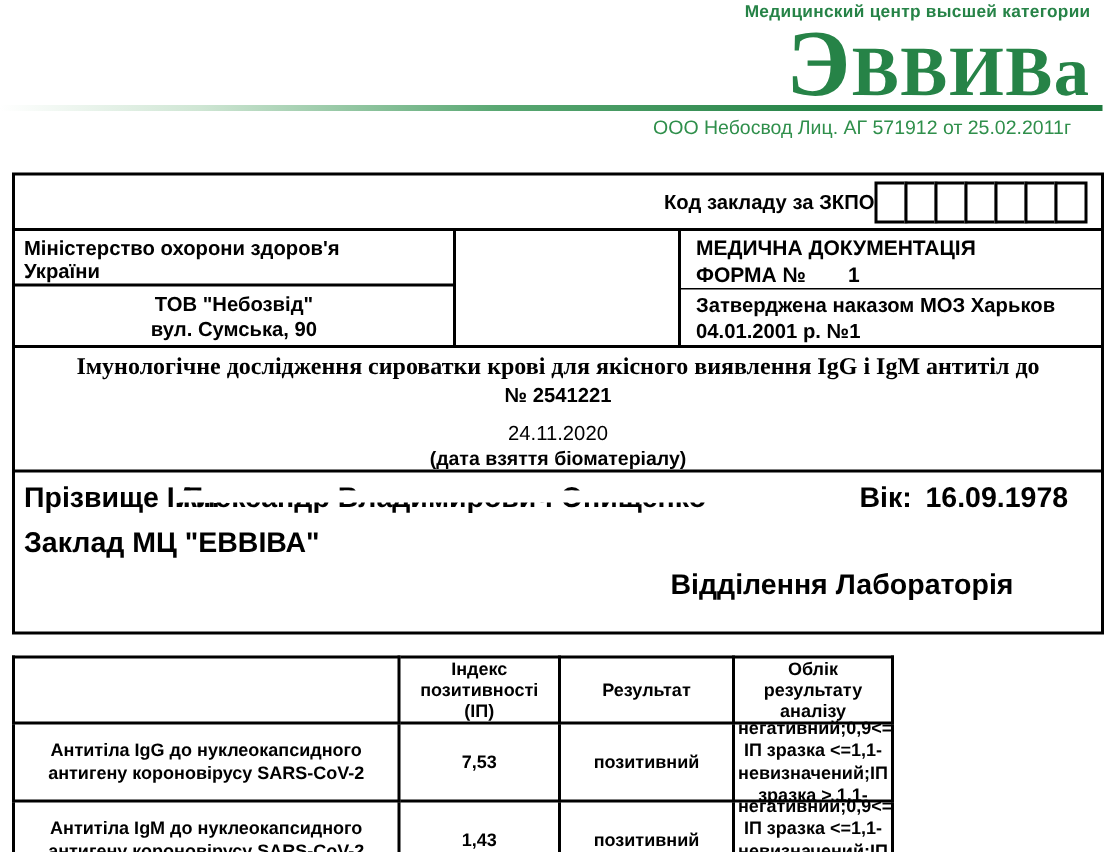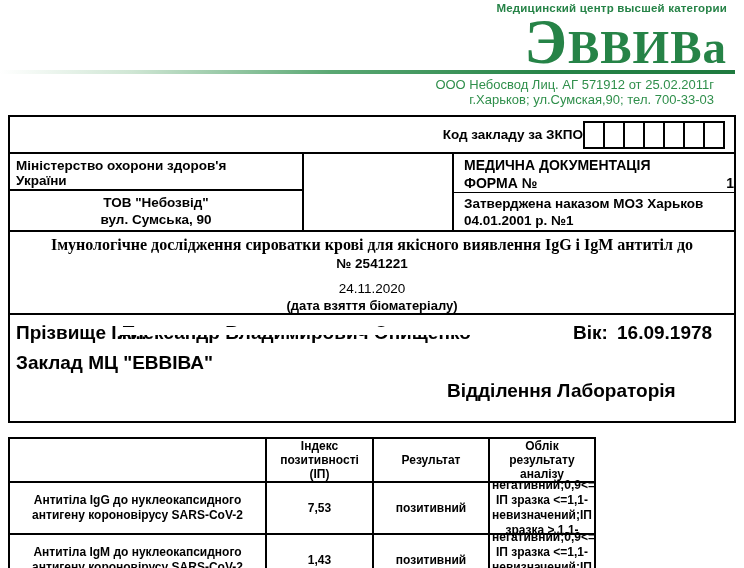--- a/index.html
+++ b/index.html
@@ -23,21 +23,21 @@
   .zkpo-boxes{display:flex;}
   .zkpo-cell{width:18px;height:24px;border:2px solid #000;margin-left:-2px;background:#fff;}
   .zkpo-cell:first-child{margin-left:0;}
   .org-row{height:76px;border-bottom:2px solid #000;display:flex;}
   .org-left{width:292px;border-right:2px solid #000;display:flex;flex-direction:column;}
   .org-left-top{height:31px;border-bottom:2px solid #000;padding:4px 24px 0 6px;font-weight:bold;font-size:13.5px;}
   .org-left-bottom{flex:1;display:flex;flex-direction:column;justify-content:center;text-align:center;font-weight:bold;font-size:13.5px;line-height:17px;}
   .org-mid{width:148px;border-right:2px solid #000;}
   .org-right{flex:1;display:flex;flex-direction:column;}
   .org-right-top{height:36px;border-bottom:1px solid #000;padding:2px 0 0 10px;font-weight:bold;font-size:14px;line-height:18px;}
-  .form-no-line{display:flex;gap:28px;justify-content:space-between;}
+  .form-no-line{display:flex;gap:28px;}
   .org-right-bottom{flex:1;padding:2px 0 0 10px;font-weight:bold;font-size:13.5px;line-height:17px;}
   .title-row{height:78px;border-bottom:2px solid #000;text-align:center;padding-top:3px;}
   .study-title{font-family:"Liberation Serif",serif;font-weight:bold;font-size:16px;line-height:20px;padding:0 26px;}
   .study-number{font-weight:bold;font-size:13.5px;line-height:18px;}
   .study-date{font-weight:normal;font-size:13.5px;line-height:16px;margin-top:8px;}
   .study-date-caption{font-weight:bold;font-size:13px;line-height:18px;}
   .patient-row{flex:1;position:relative;font-weight:bold;font-size:19px;}
   .lbl-surname{position:absolute;top:7px;left:6px;}
   .patient-name{position:absolute;top:7px;left:108px;white-space:nowrap;}
   .redacted{position:relative;display:inline-block;}
@@ -59,21 +59,20 @@
 <body>
 
 <div class="clinic-header">
   <div class="logo-area">
     <div class="logo-tagline">Медицинский центр высшей категории</div>
     <div class="logo-word">ЭВВИВа</div>
   </div>
   <div class="green-rule"></div>
   <div class="license-block">
     <div>ООО Небосвод Лиц. АГ 571912 от 25.02.2011г</div>
-    <div>г.Харьков; ул.Сумская,90; тел. 700-33-03</div>
   </div>
 </div>
 
 <div class="form-box">
 
   <div class="zkpo-row">
     <span class="zkpo-label">Код закладу за ЗКПО</span>
     <span class="zkpo-boxes">
       <span class="zkpo-cell"></span>
       <span class="zkpo-cell"></span>

